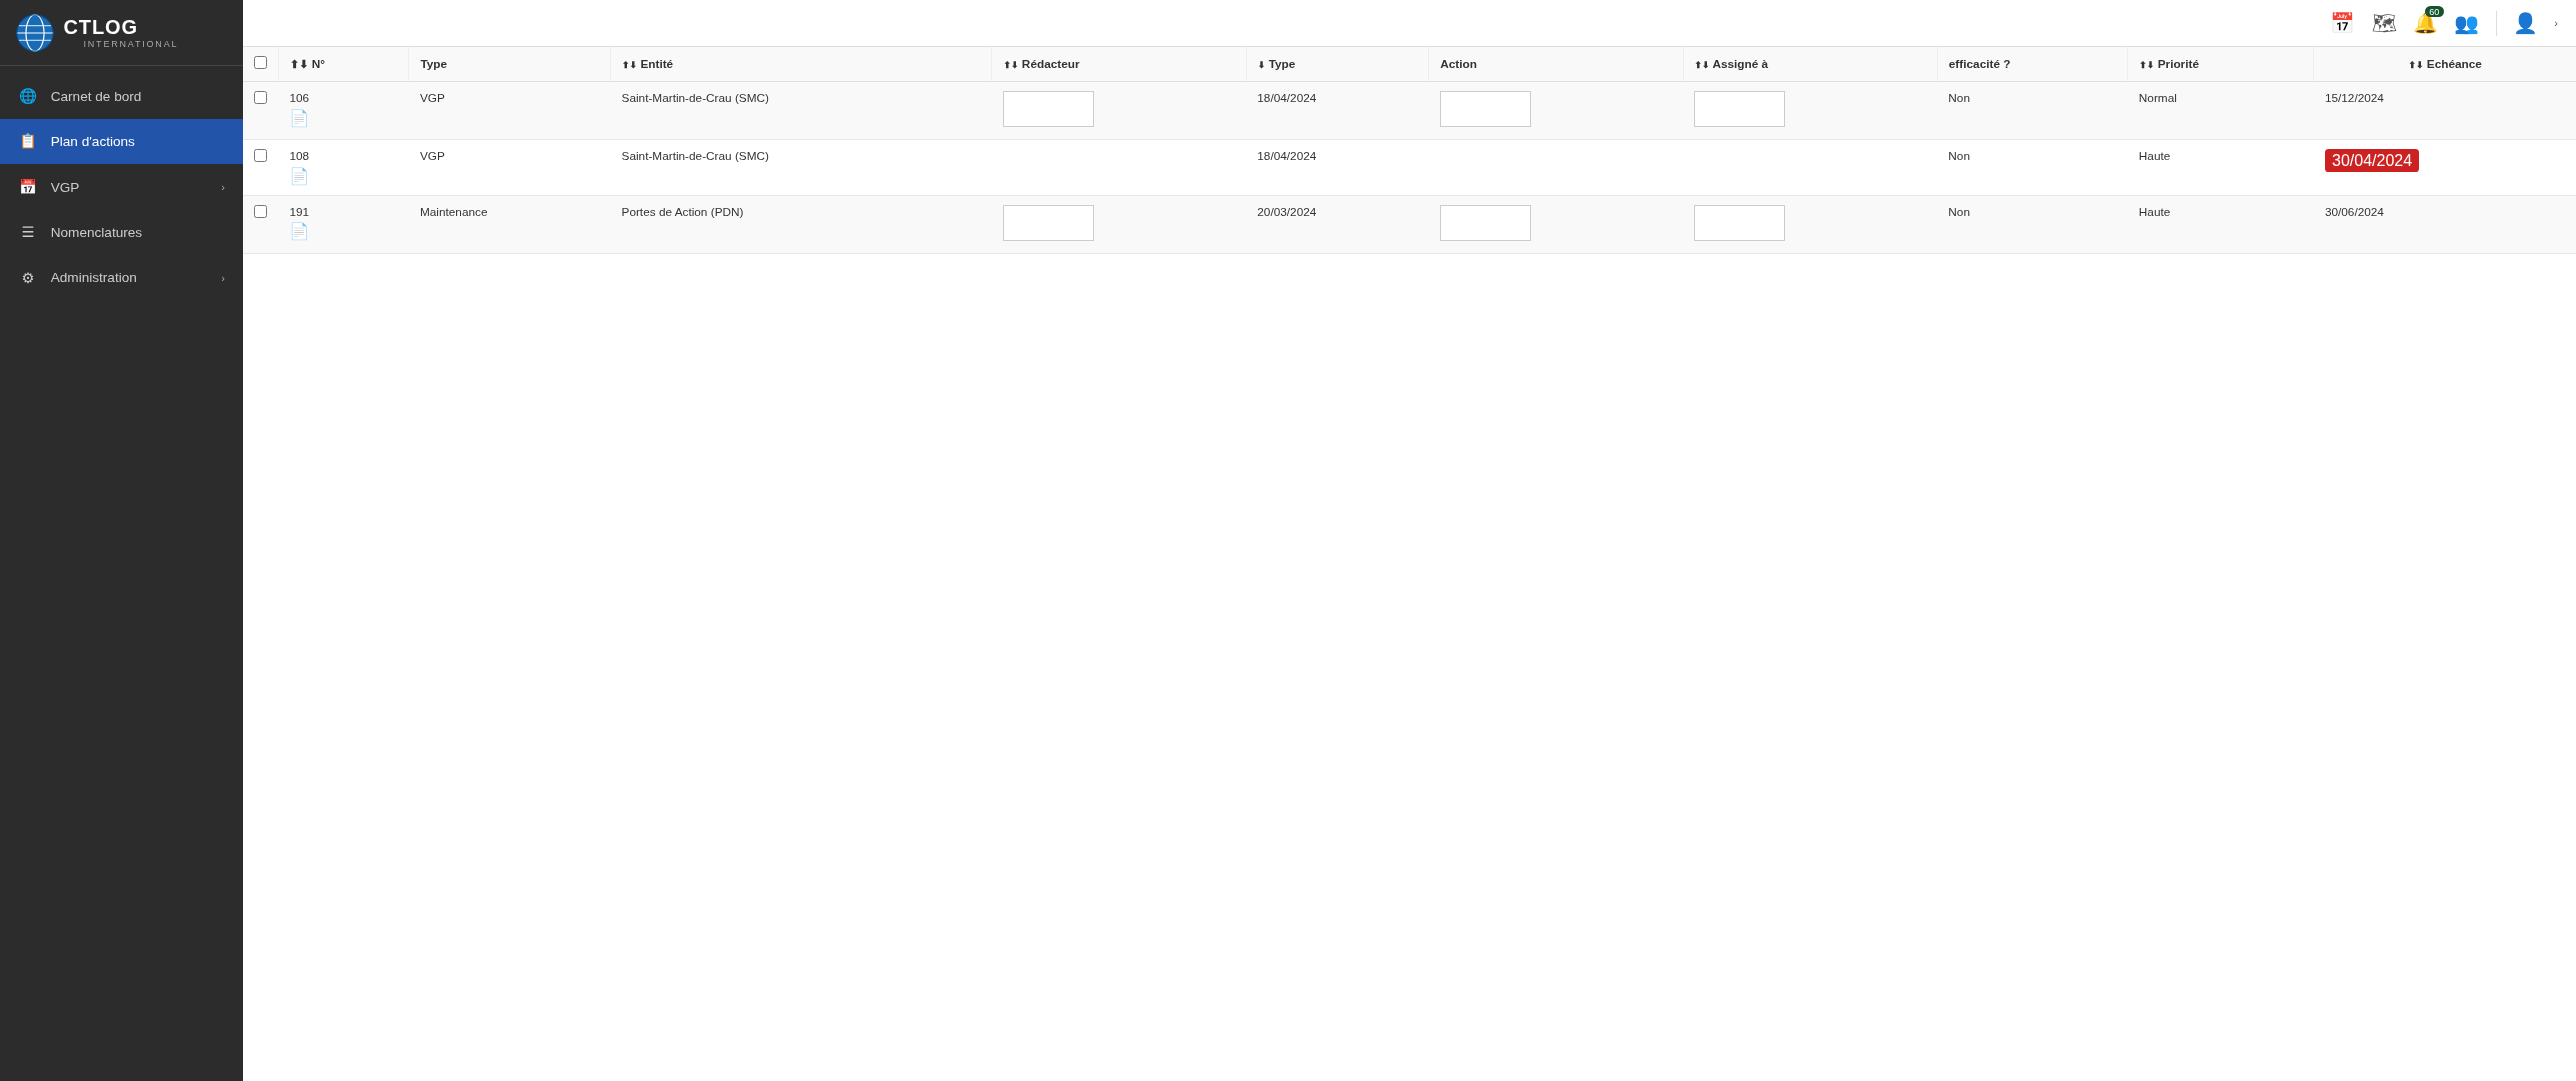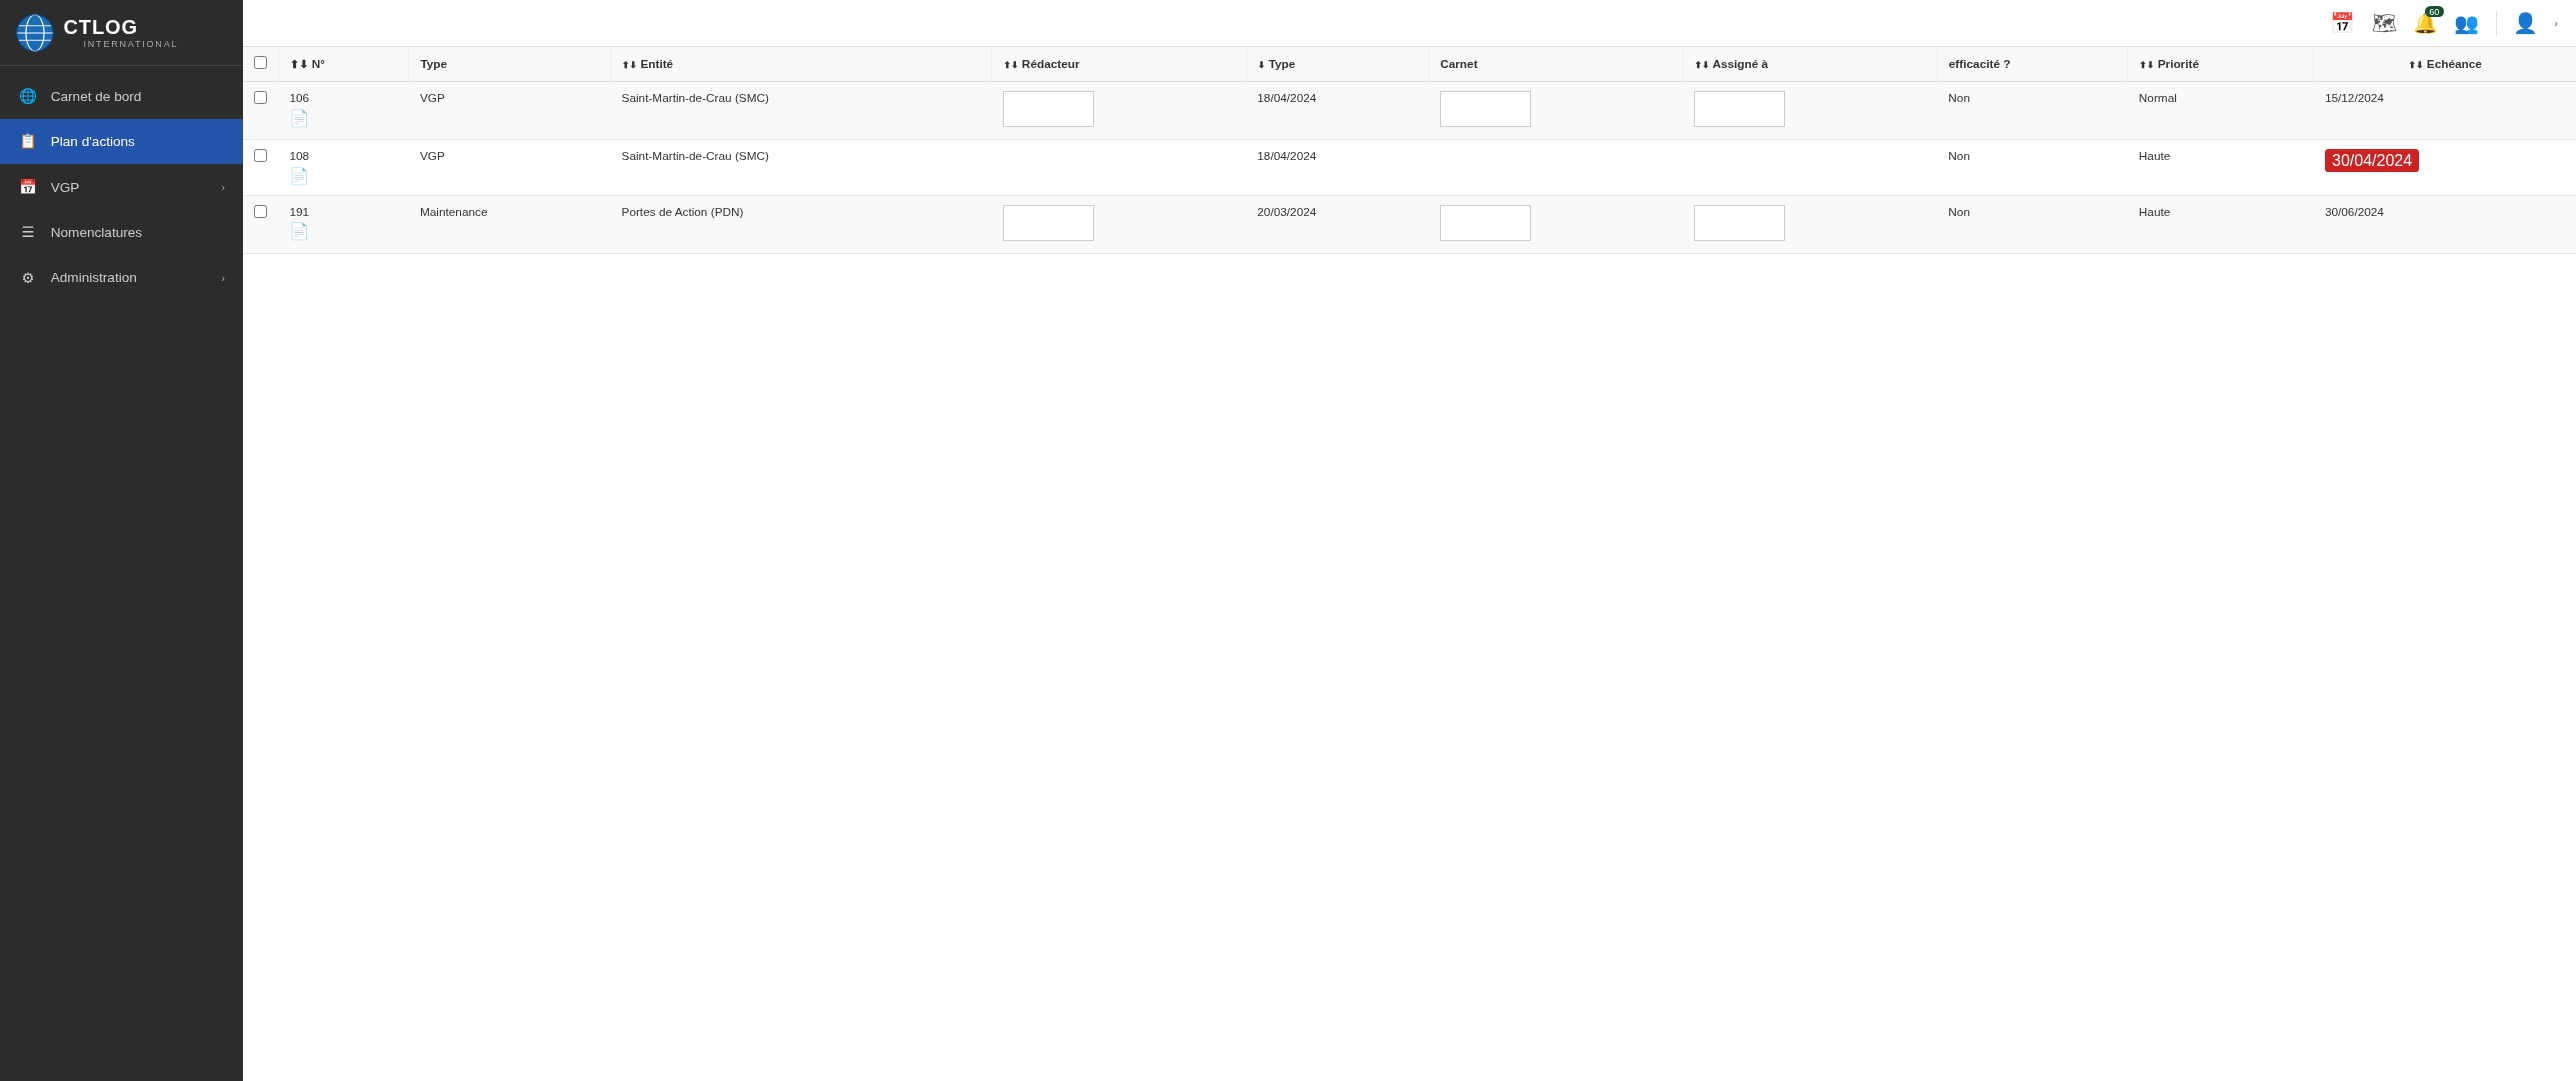--- a/index.html
+++ b/index.html
@@ -261,21 +261,21 @@
           </th>
           <th>
             <span style="font-size:9px;">⬆⬇</span>
             <span>Rédacteur</span>
           </th>
           <th>
             <span style="font-size:9px;">⬇</span>
             <span>Type</span>
           </th>
           <th>
-            <span>Carnet</span>
+            <span>Action</span>
           </th>
           <th>
             <span style="font-size:9px;">⬆⬇</span>
             <span>Assigné à</span>
           </th>
           <th>
             <span>efficacité ?</span>
           </th>
           <th>
             <span style="font-size:9px;">⬆⬇</span>

